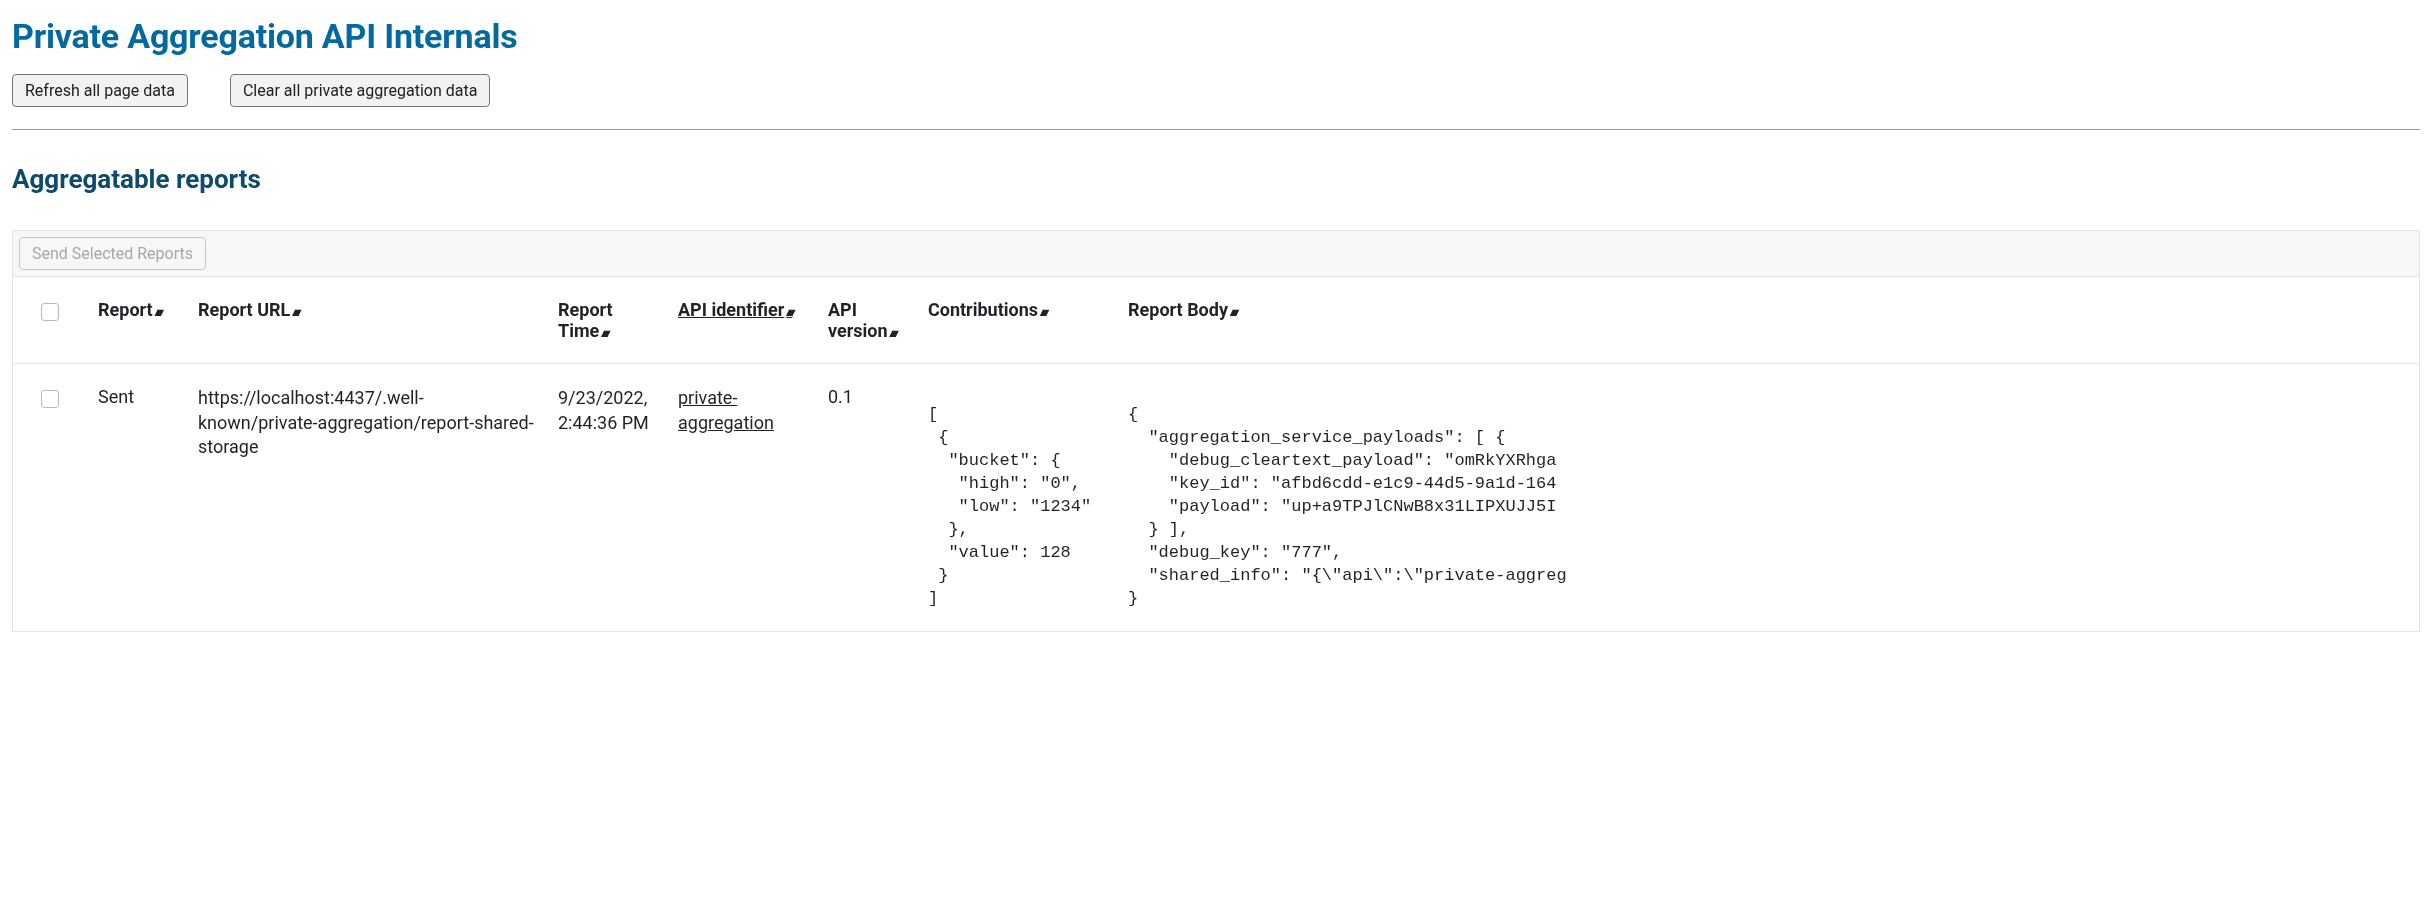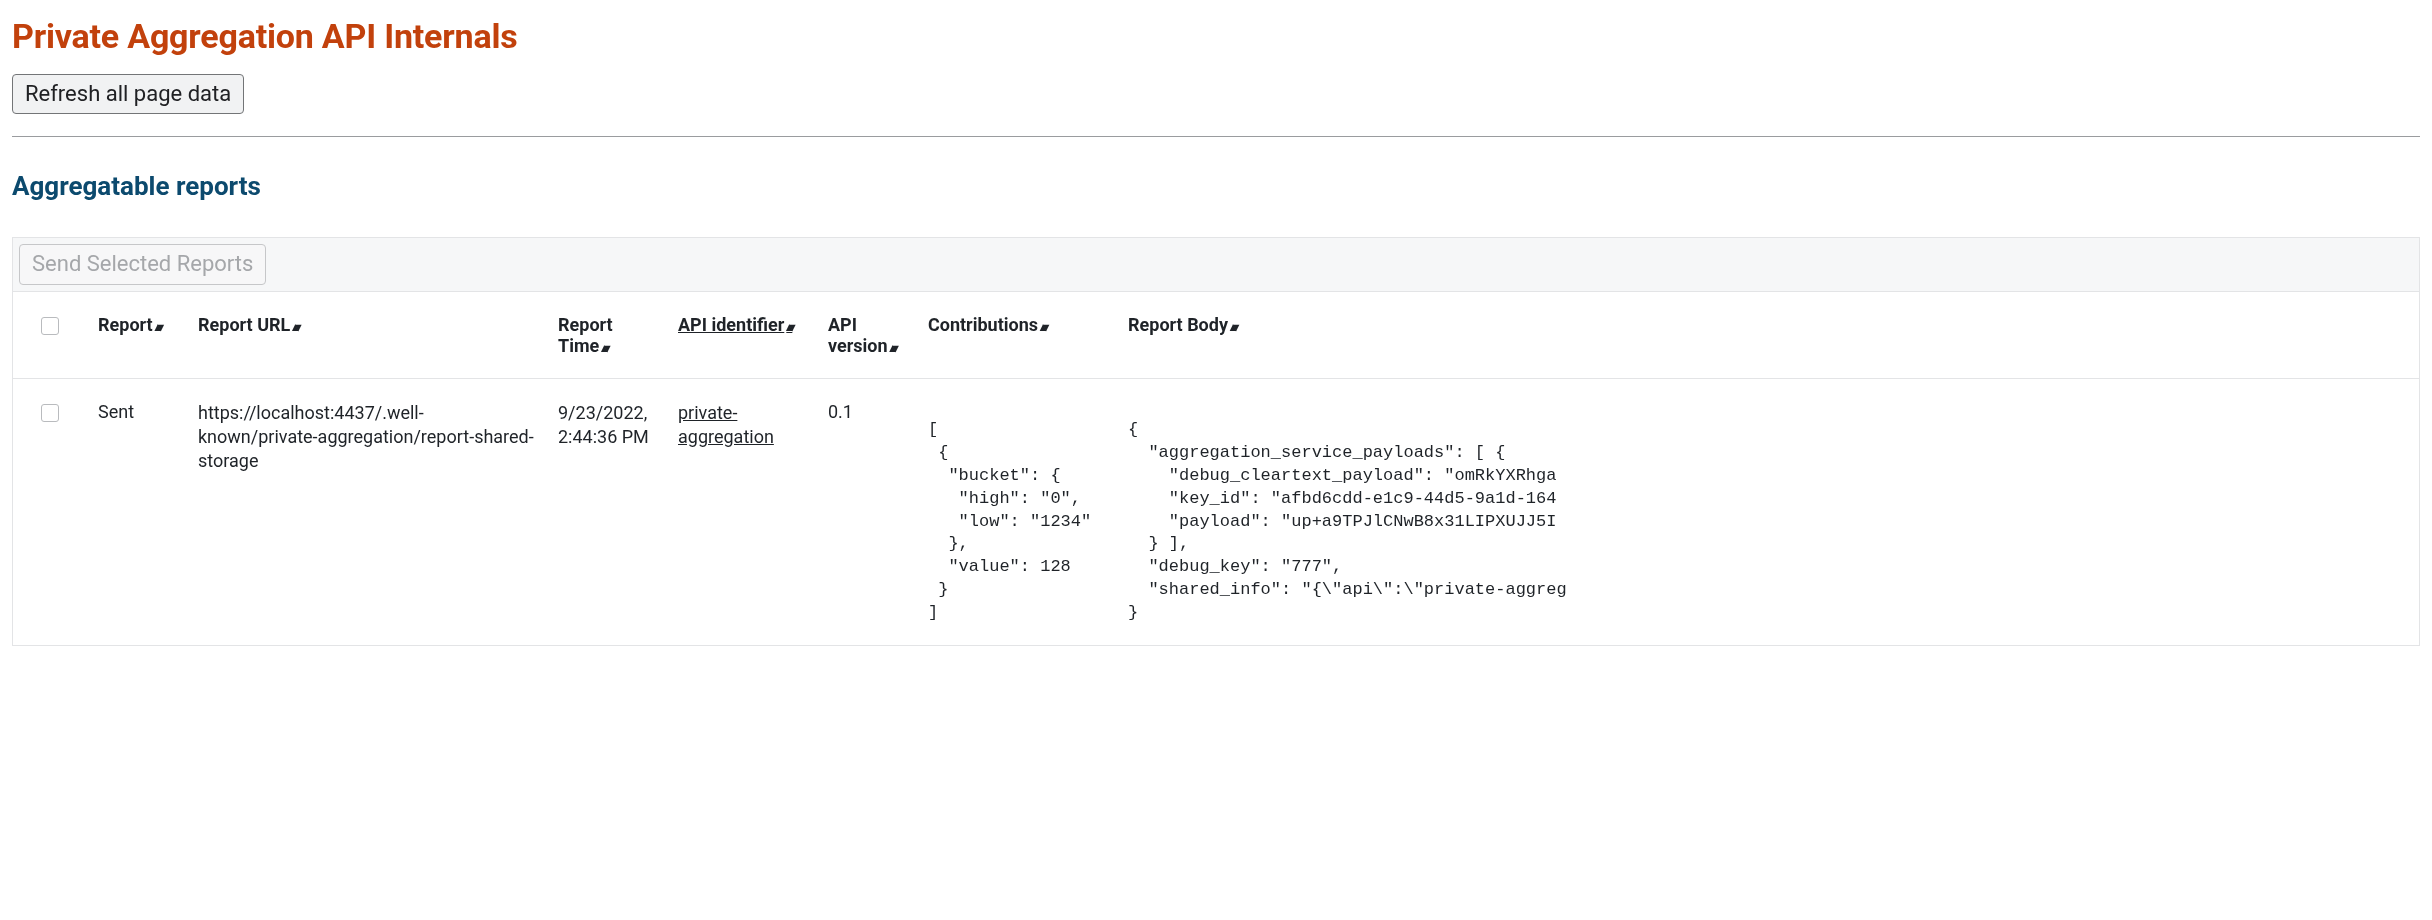--- a/index.html
+++ b/index.html
@@ -6,32 +6,32 @@
     body {
       font-family: -apple-system, BlinkMacSystemFont, "Segoe UI", Roboto, Helvetica, Arial, sans-serif;
       color: #202124;
       padding: 12px 12px 24px 12px;
       font-size: 18px;
       background: #fff;
     }
     h1 {
       font-size: 34px;
       font-weight: 700;
-      color: #c2410c;
+      color: #0369a1;
       margin: 4px 0 18px 0;
       letter-spacing: -0.2px;
     }
     .toolbar {
       display: flex;
       gap: 42px;
       margin-bottom: 22px;
     }
     button.chrome-btn {
       font-family: inherit;
-      font-size: 22px;
+      font-size: 16px;
       color: #202124;
       background: #f1f2f3;
       border: 1px solid #737577;
       border-radius: 4px;
       padding: 6px 12px;
       cursor: pointer;
       line-height: 1.2;
     }
     button.chrome-btn:disabled {
       color: #a5a7aa;
@@ -119,20 +119,21 @@
     .col-body  { width: auto; }
     td.col-url, td.col-time, td.col-api { line-height: 1.35; }
   </style>
 </head>
 <body>
 
 <h1>Private Aggregation API Internals</h1>
 
 <div class="toolbar">
   <button class="chrome-btn">Refresh all page data</button>
+  <button class="chrome-btn">Clear all private aggregation data</button>
 </div>
 
 <hr class="divider">
 
 <h2 class="section-title">Aggregatable reports</h2>
 
 <div class="section-bar">
   <button class="chrome-btn" disabled="">Send Selected Reports</button>
 </div>
 

